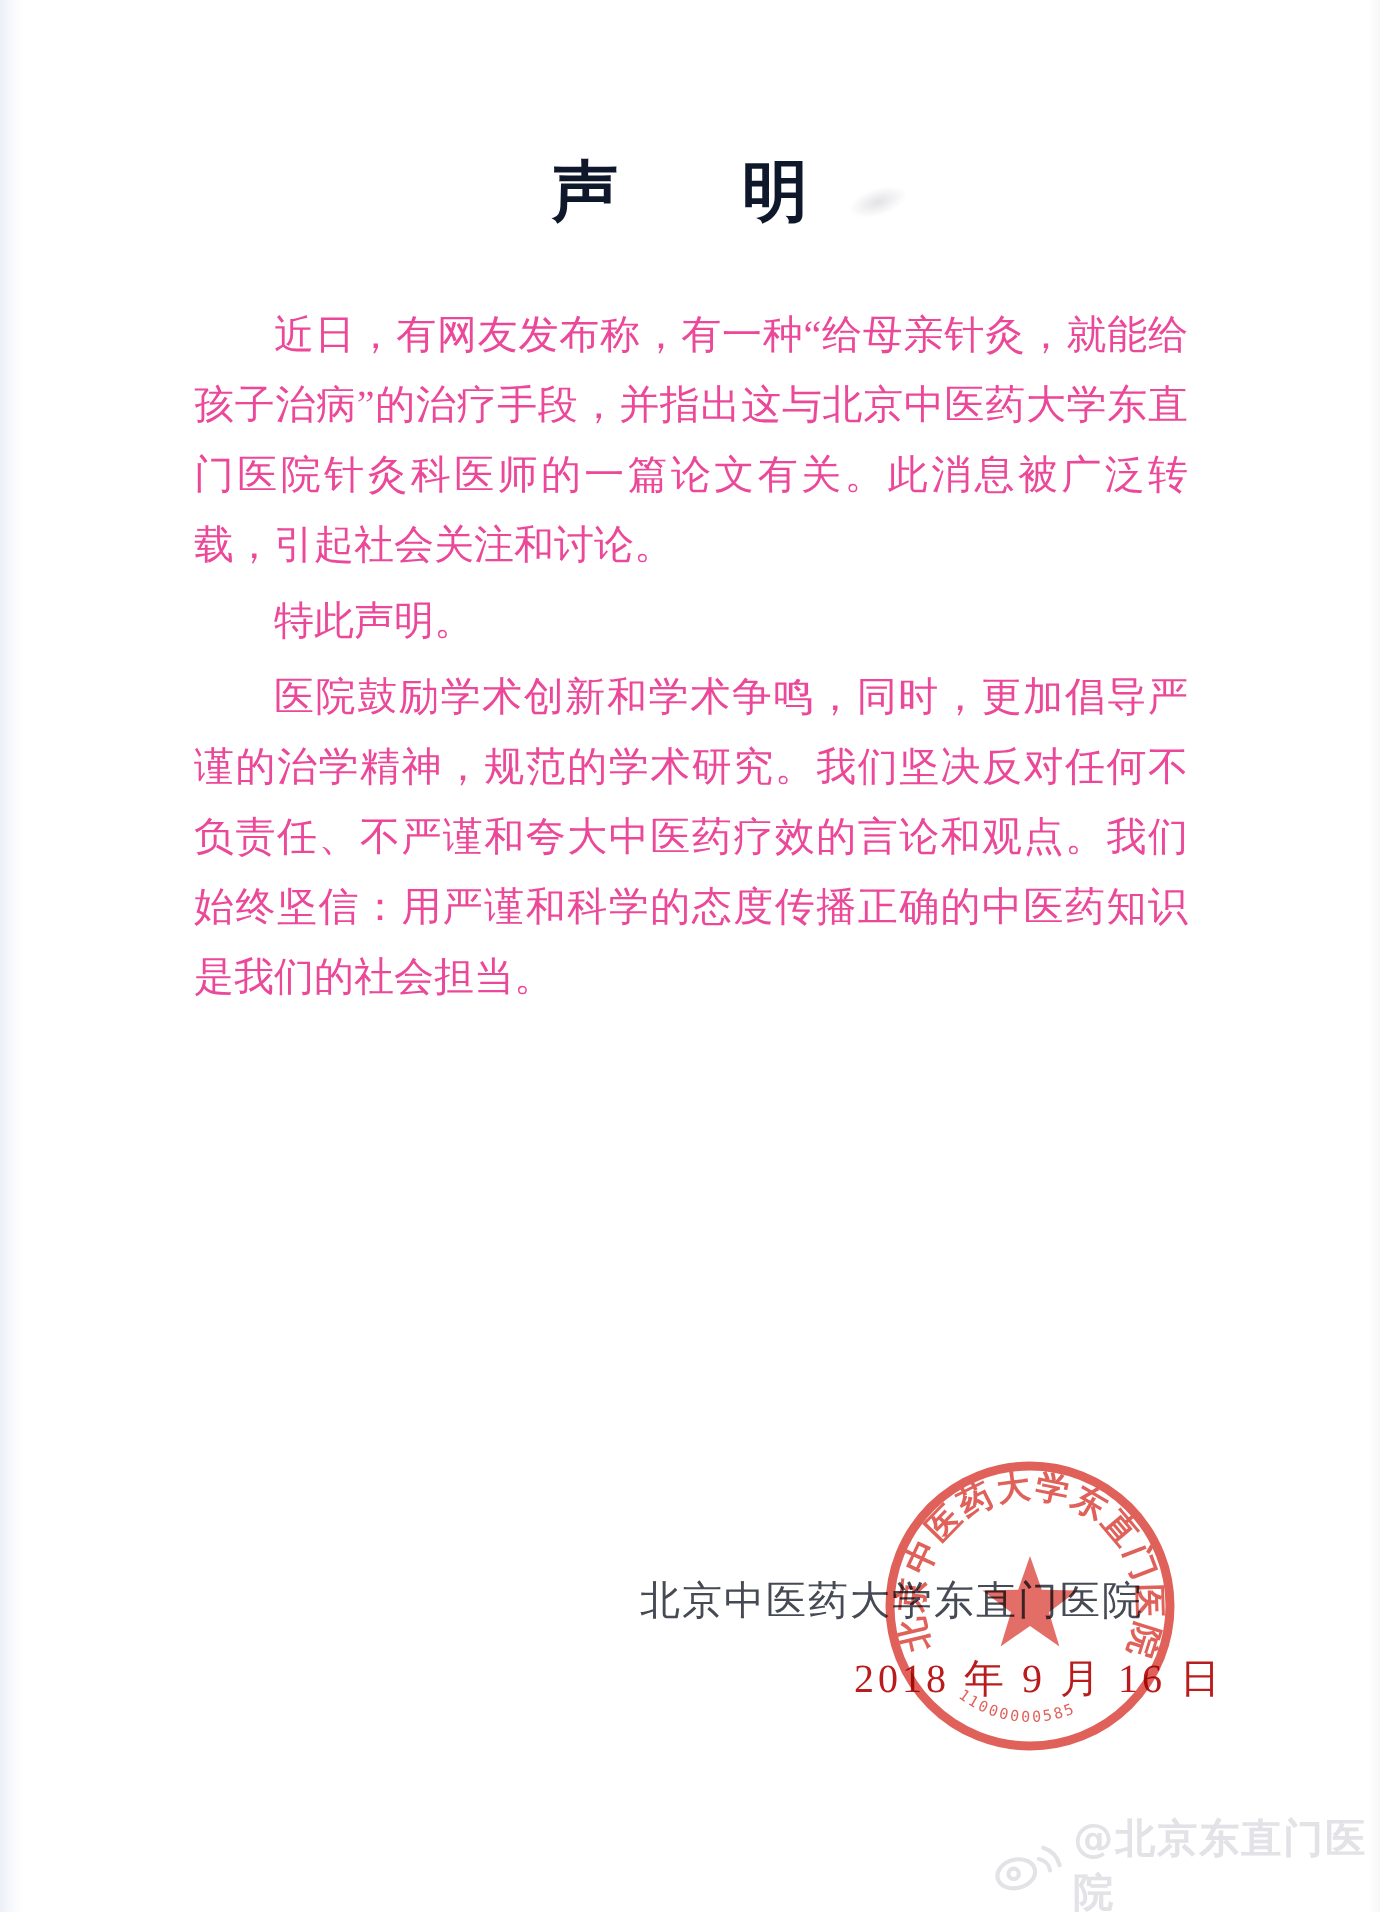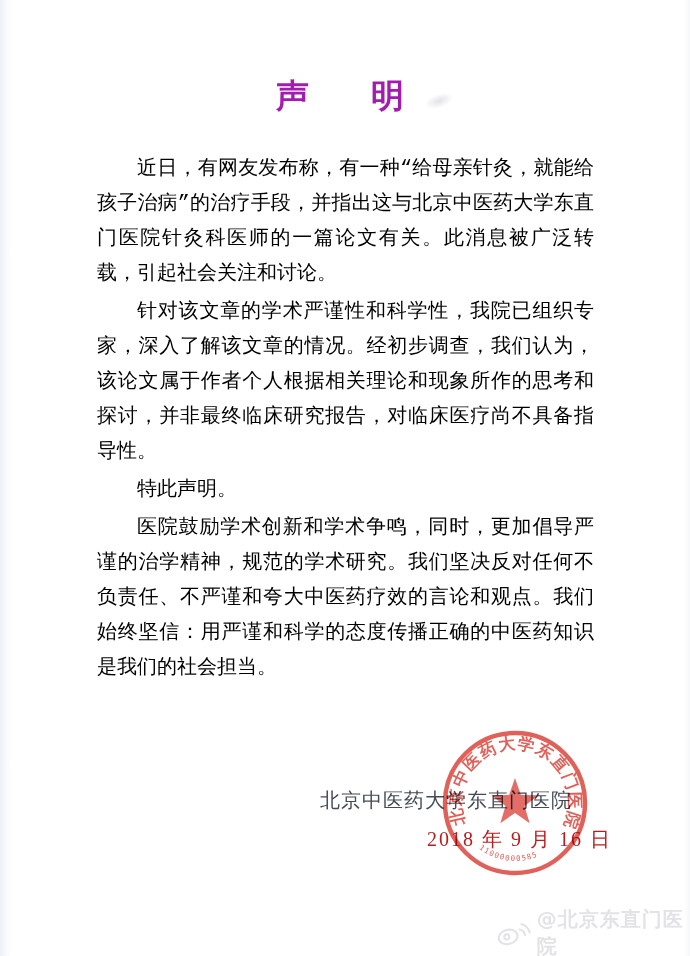--- a/index.html
+++ b/index.html
@@ -25,30 +25,29 @@
   .smudge-title {
     position: absolute; left: 424px; top: 94px; width: 30px; height: 14px;
     background: radial-gradient(ellipse at center, rgba(180,180,188,.38), rgba(180,180,188,0) 70%);
     transform: rotate(-18deg);
   }
   
   .title {
     position: absolute; top: 74px; left: 0; width: 680px;
     margin: 0; text-align: center;
     font-family: "DejaVu Sans", "Liberation Sans", sans-serif;
-    font-size: 33px; font-weight: 700; color: #a21caf;
+    font-size: 33px; font-weight: 700; color: #0f172a;
     letter-spacing: 0;
   }
   .title .t2 { margin-left: 62px; }
   
   .body-text {
     position: absolute; top: 151px; left: 97px; width: 497px;
-    font-size: 20px; line-height: 35px; color: #000000;
+    font-size: 20px; line-height: 35px; color: #ec4899;
     text-align: justify;
-    font-family: Liberation Mono, monospace;
   }
   .body-text p { margin: 0 0 3px 0; text-indent: 2em; }
   
   .signature {
     position: absolute; top: 787px; left: 0; width: 572px;
     text-align: right; font-size: 20px; color: #454a54; letter-spacing: 1px;
   }
   .date {
     position: absolute; top: 826px; left: 0; width: 612px;
     text-align: right; font-size: 20px; color: #b91c1c; letter-spacing: 2px;
@@ -87,21 +86,20 @@
 <div class="page">
 
   <div class="edge-left"></div>
   <div class="edge-right"></div>
   <div class="smudge-title"></div>
 
   <h1 class="title"><span class="t1">声</span><span class="t2">明</span></h1>
 
   <div class="body-text">
     <p>近日，有网友发布称，有一种“给母亲针灸，就能给孩子治病”的治疗手段，并指出这与北京中医药大学东直门医院针灸科医师的一篇论文有关。此消息被广泛转载，引起社会关注和讨论。</p>
-    <p>针对该文章的学术严谨性和科学性，我院已组织专家，深入了解该文章的情况。经初步调查，我们认为，该论文属于作者个人根据相关理论和现象所作的思考和探讨，并非最终临床研究报告，对临床医疗尚不具备指导性。</p>
     <p>特此声明。</p>
     <p>医院鼓励学术创新和学术争鸣，同时，更加倡导严谨的治学精神，规范的学术研究。我们坚决反对任何不负责任、不严谨和夸大中医药疗效的言论和观点。我们始终坚信：用严谨和科学的态度传播正确的中医药知识是我们的社会担当。</p>
   </div>
 
   <div class="signature">北京中医药大学东直门医院</div>
   <div class="date">2018 年 9 月 16 日</div>
 
   <svg class="seal" viewBox="0 0 164 164" xmlns="http://www.w3.org/2000/svg">
     <defs>
       <path id="arcTop" d="M 33.1 104.8 A 54 54 0 1 1 130.9 104.8" fill="none"></path>

